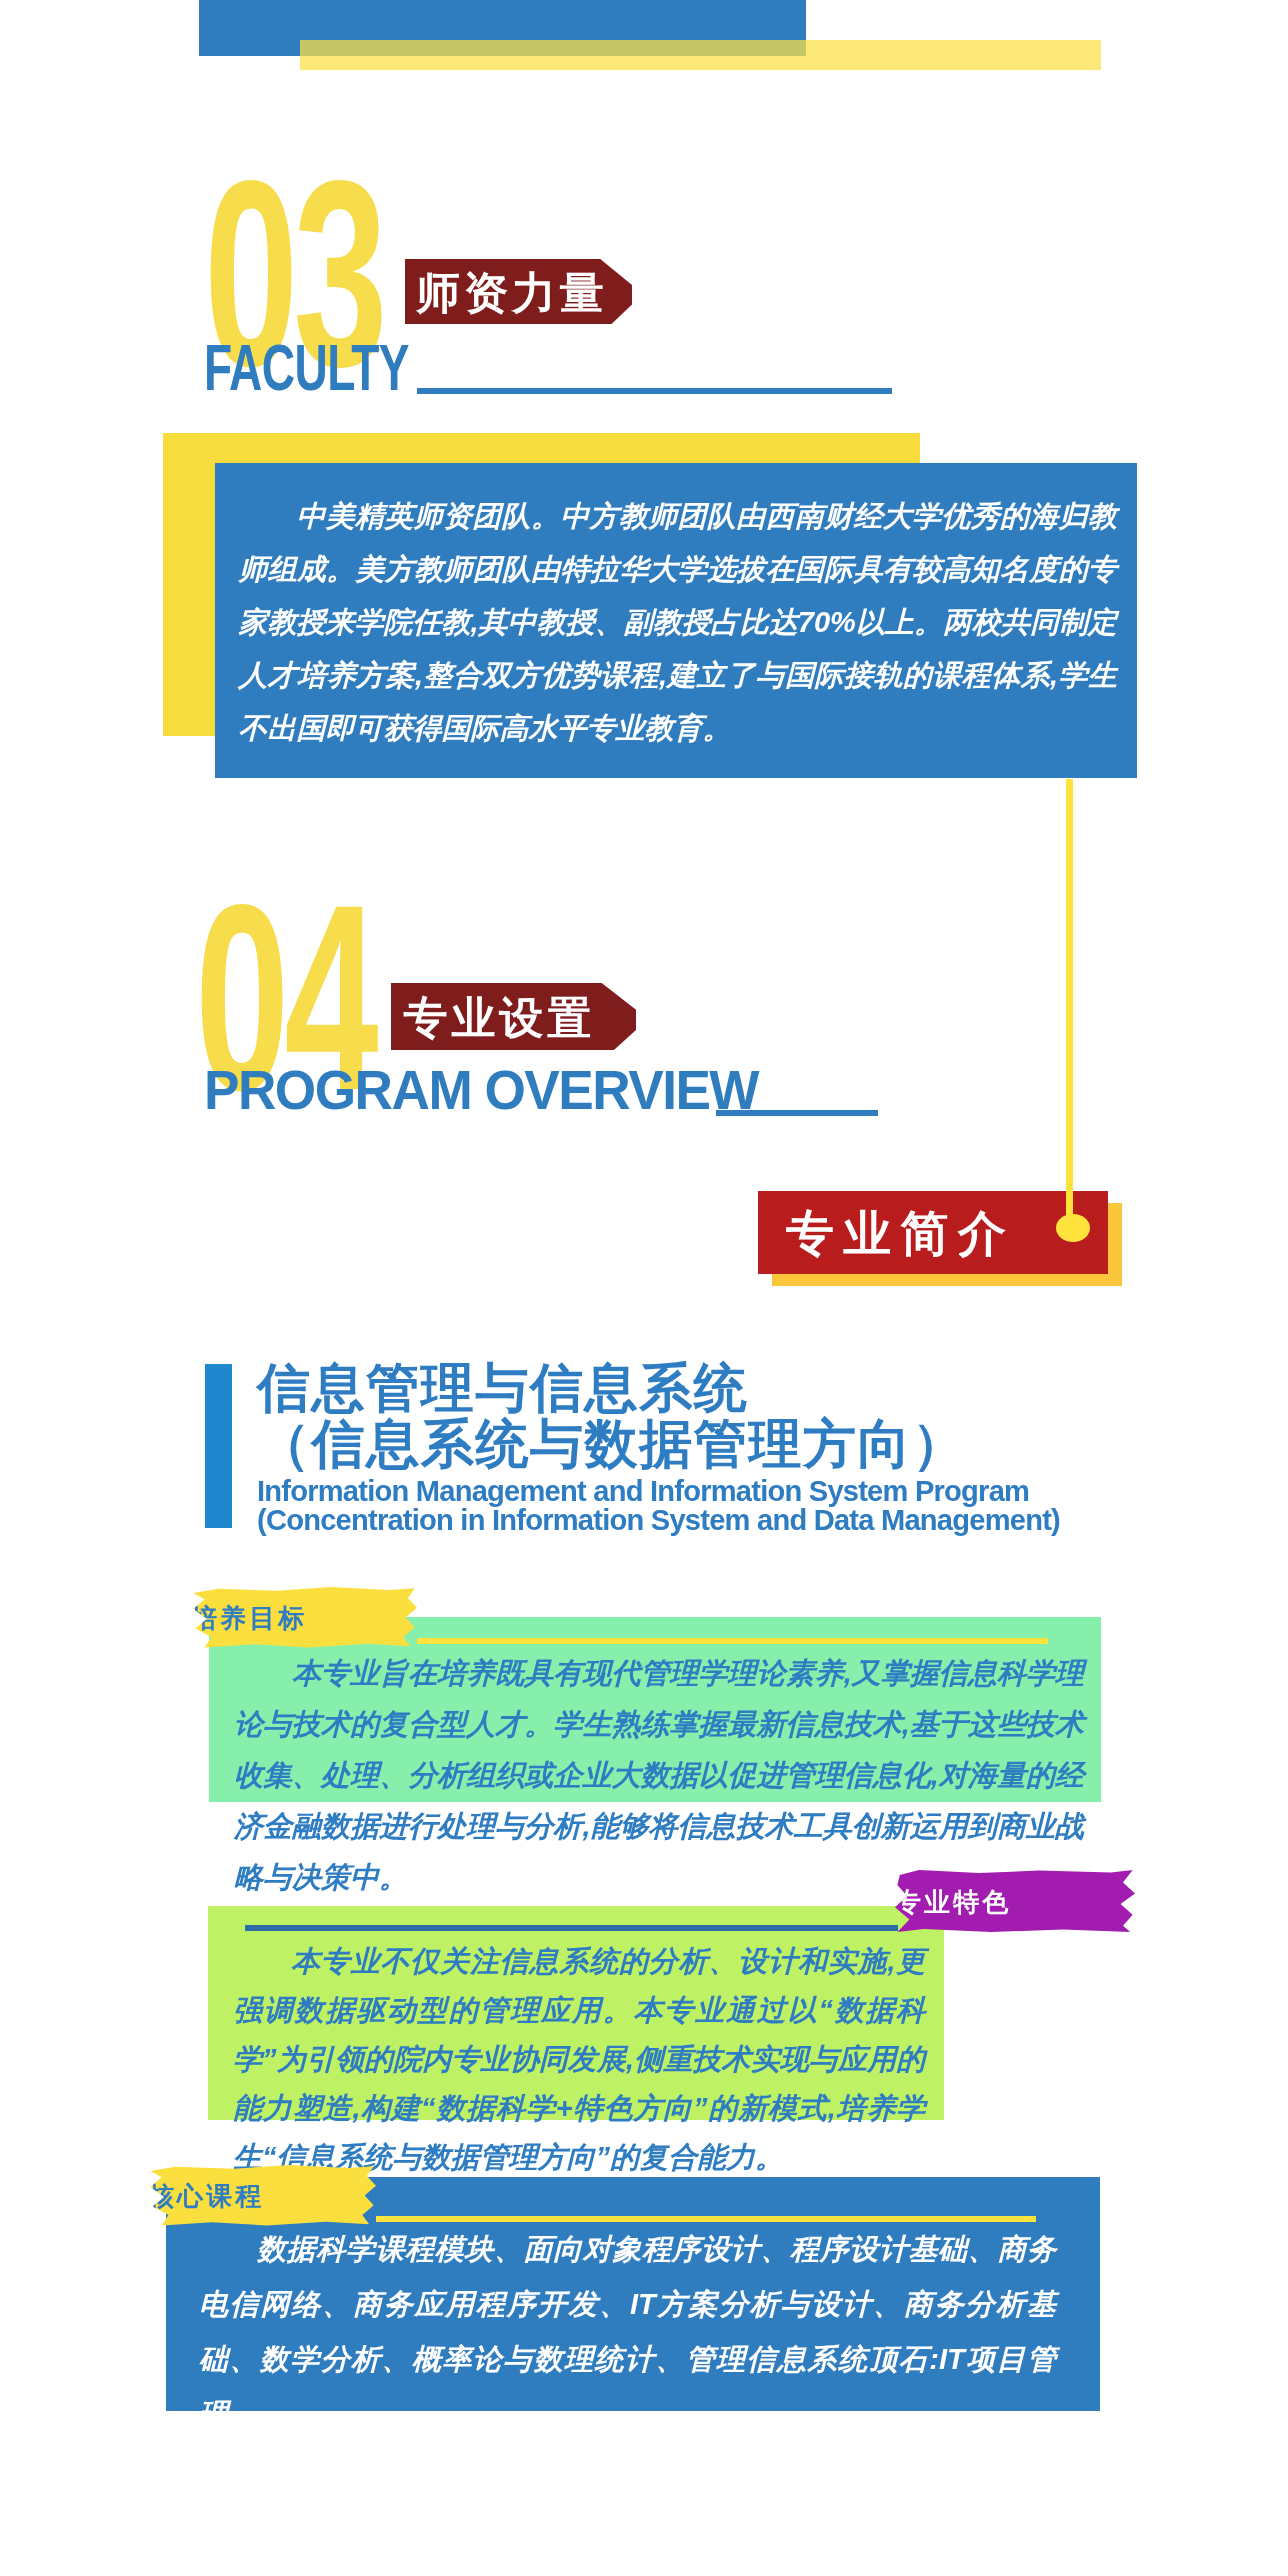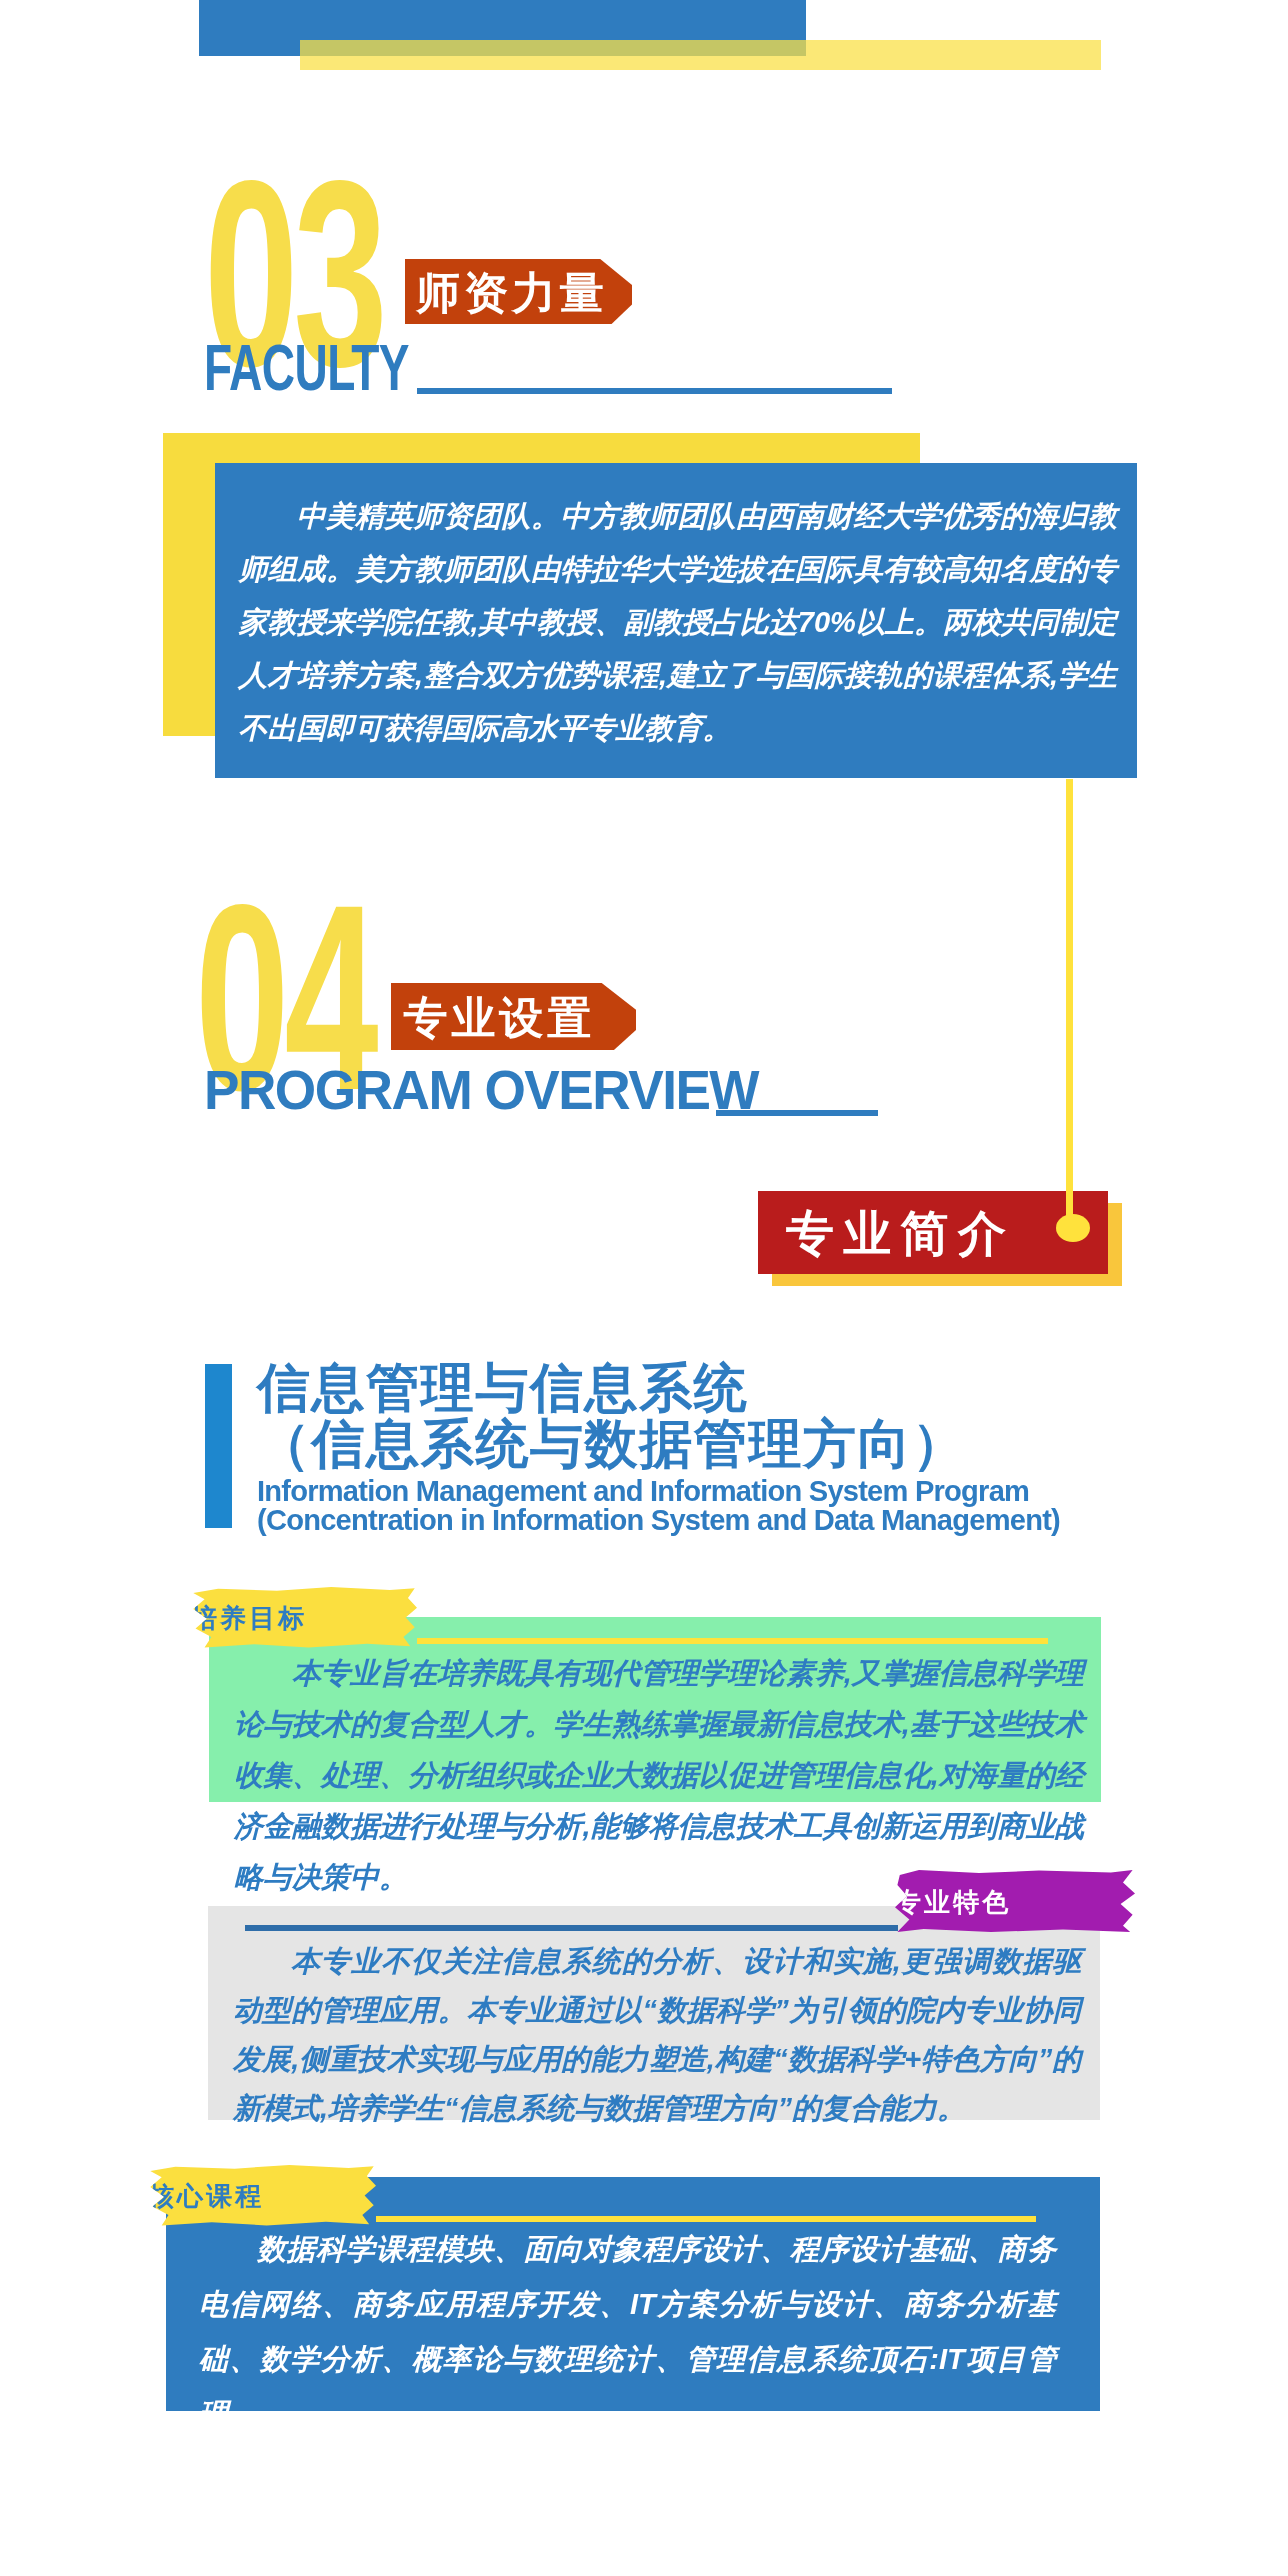--- a/index.html
+++ b/index.html
@@ -8,21 +8,21 @@
   .abs{position:absolute;}
   
   .top-blue{left:199px;top:0;width:607px;height:56px;background:#2F7CBF;}
   .top-yellow{left:300px;top:40px;width:801px;height:30px;background:rgba(250,224,70,0.74);}
   
   .bignum{font-weight:bold;font-size:265px;line-height:0.82;color:#F7DD4B;
           letter-spacing:-7.8px;transform:scaleX(0.64);transform-origin:left top;}
   .num03{left:204px;top:165px;}
   .num04{left:195px;top:889px;}
   
-  .ribbon{background:#c2410c;color:#ffffff;font-weight:bold;
+  .ribbon{background:#7f1d1d;color:#ffffff;font-weight:bold;
           clip-path:polygon(0 0,86% 0,100% 40%,100% 70%,91% 100%,0 100%);}
   .tag03{left:405px;top:259px;width:227px;height:65px;font-size:44px;line-height:67px;
          letter-spacing:3.9px;padding-left:11px;box-sizing:border-box;}
   .tag04{left:391px;top:983px;width:245px;height:67px;font-size:44px;line-height:69px;
          letter-spacing:3.9px;padding-left:12.5px;box-sizing:border-box;}
   
   .entitle{font-weight:bold;color:#2F7CBF;transform-origin:left top;}
   .en03{left:204px;top:336px;font-size:64px;line-height:1;transform:scaleX(0.72);letter-spacing:-0.8px;}
   .en04{left:204px;top:1062px;font-size:56px;line-height:1;transform:scaleX(0.95);letter-spacing:-1.6px;}
   .rule{background:#2F7CBF;height:5.5px;}
@@ -63,21 +63,21 @@
   .ts-tag{left:895px;top:1870px;width:240px;height:62px;line-height:64px;}
   .kc-tag{left:148px;top:2165px;width:228px;height:61px;line-height:62px;}
   
   .py-line{left:417px;top:1638px;width:631px;height:5.5px;background:#FFE23C;}
   .ts-line{left:245px;top:1925px;width:653px;height:5.5px;background:#2E6DA9;}
   .kc-line{left:376px;top:2216px;width:660px;height:5.5px;background:#FFE23C;}
   
   .py-box{left:209px;top:1617px;width:892px;height:185px;background:#86efac;
           box-sizing:border-box;padding:31px 17px 0 25px;}
   .py-box .body-text{color:#2E7CC2;line-height:51px;}
-  .ts-box{left:208px;top:1906px;width:892px;height:214px;background:#e5e5e5;
+  .ts-box{left:208px;top:1906px;width:736px;height:214px;background:#bef264;
           box-sizing:border-box;padding:31px 18.7px 0 25px;}
   .ts-box .body-text{color:#2E7CC2;line-height:49px;}
   .kc-box{left:166px;top:2177px;width:934px;height:234px;background:#2F7CBF;
           box-sizing:border-box;padding:45px 44px 0 33px;}
   .kc-box .body-text{color:#ffffff;line-height:55px;}
   .z1{z-index:1;} .z2{z-index:2;} .z3{z-index:3;}
 </style>
 </head>
 <body>
 

